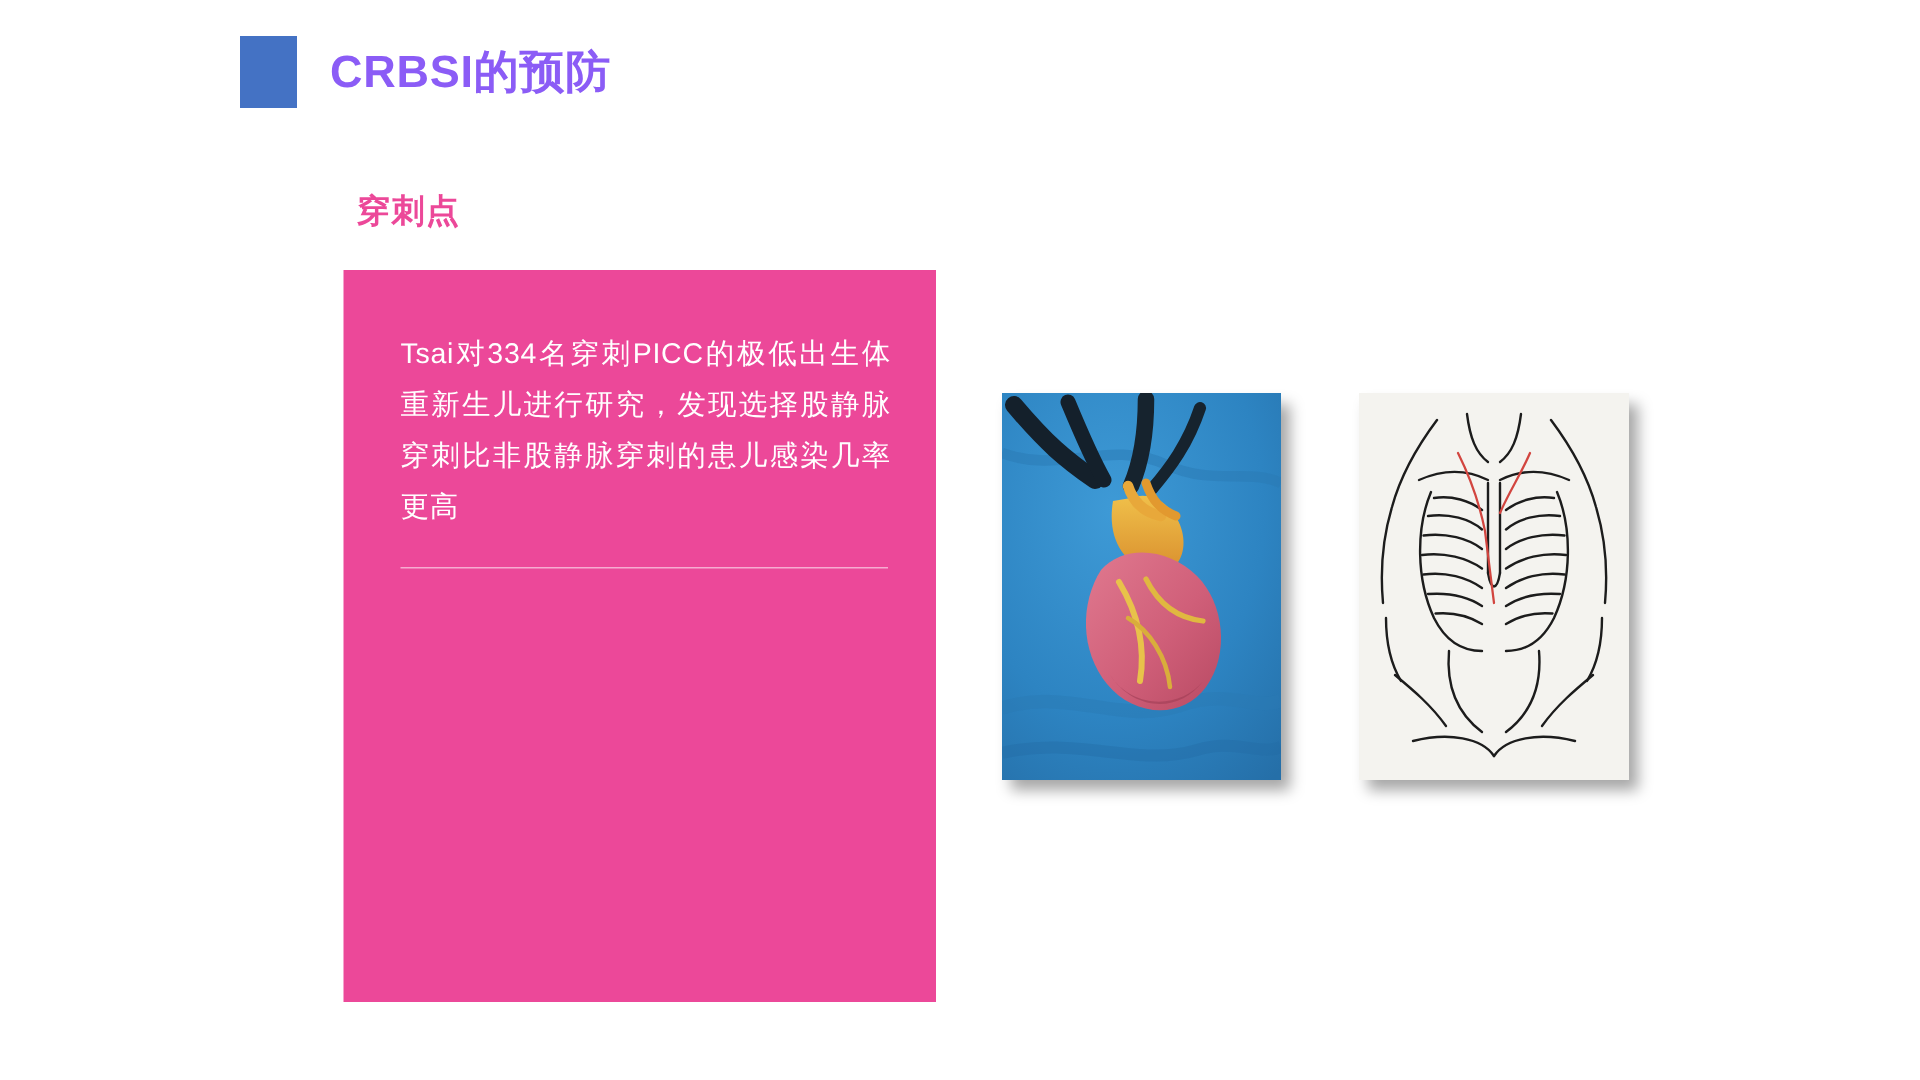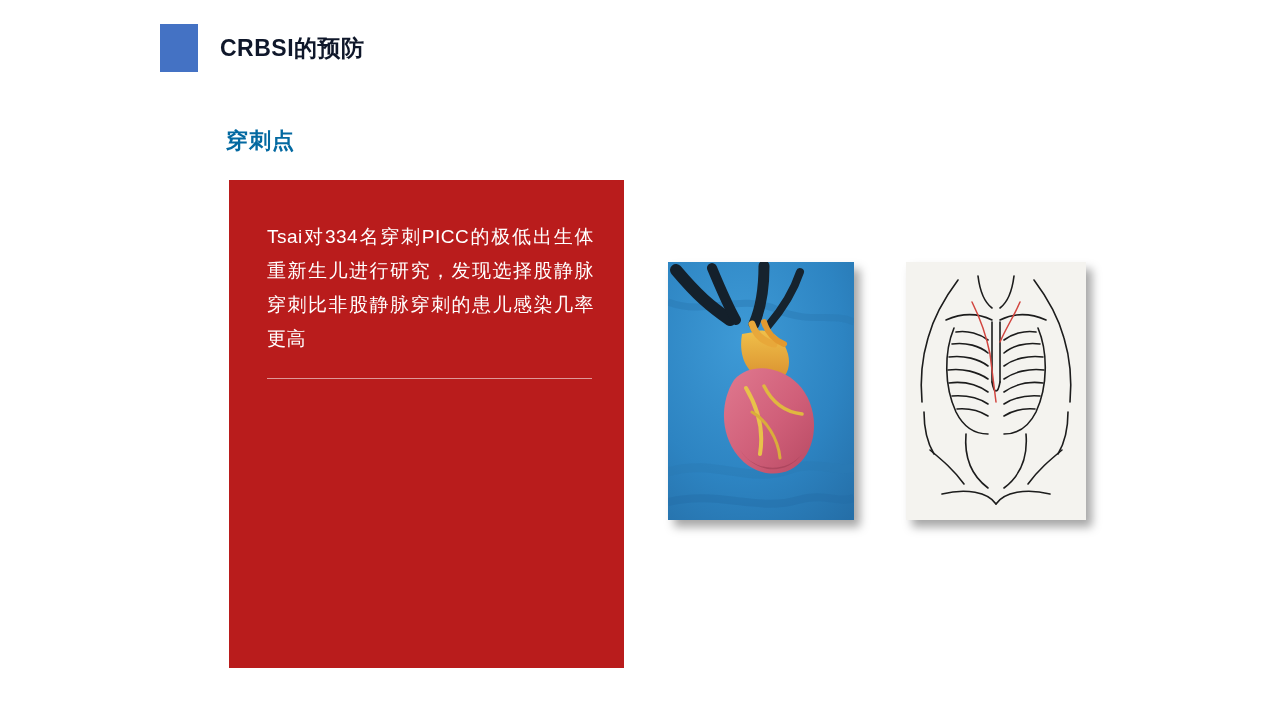--- a/index.html
+++ b/index.html
@@ -24,46 +24,46 @@
     align-items: center;
   }
   .header-marker {
     width: 38px;
     height: 48px;
     background: #4472c4;
     flex: 0 0 auto;
   }
   .header-title {
     margin-left: 22px;
-    font-size: 23px;
+    font-size: 30px;
     font-weight: bold;
-    color: #0f172a;
+    color: #8b5cf6;
     letter-spacing: 0.5px;
     white-space: nowrap;
   }
 
   
   .section-title {
     position: absolute;
-    left: 226px;
+    left: 238px;
     top: 126px;
     font-size: 22px;
     font-weight: bold;
-    color: #0369a1;
+    color: #ec4899;
     letter-spacing: 1px;
   }
 
   
   .panel {
     position: absolute;
     left: 229px;
     top: 180px;
     width: 395px;
     height: 488px;
-    background: #b91c1c;
+    background: #ec4899;
     box-sizing: border-box;
     padding: 40px 30px 20px 38px;
   }
   .panel-para {
     color: #ffffff;
     font-size: 19px;
     line-height: 34px;
     text-align: justify;
     text-justify: inter-ideograph;
     letter-spacing: 0.5px;

